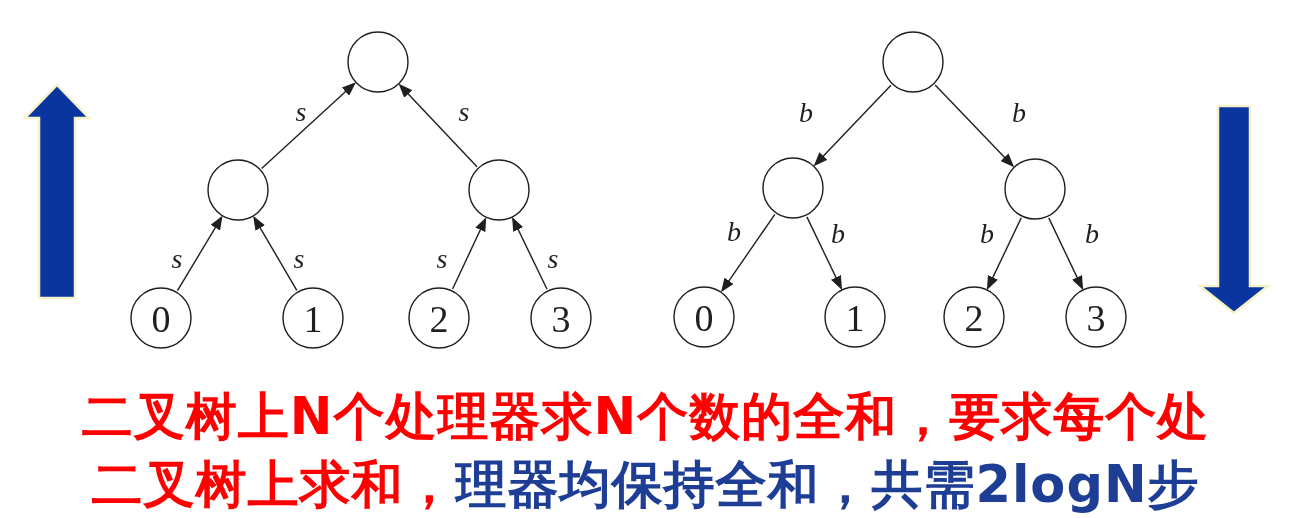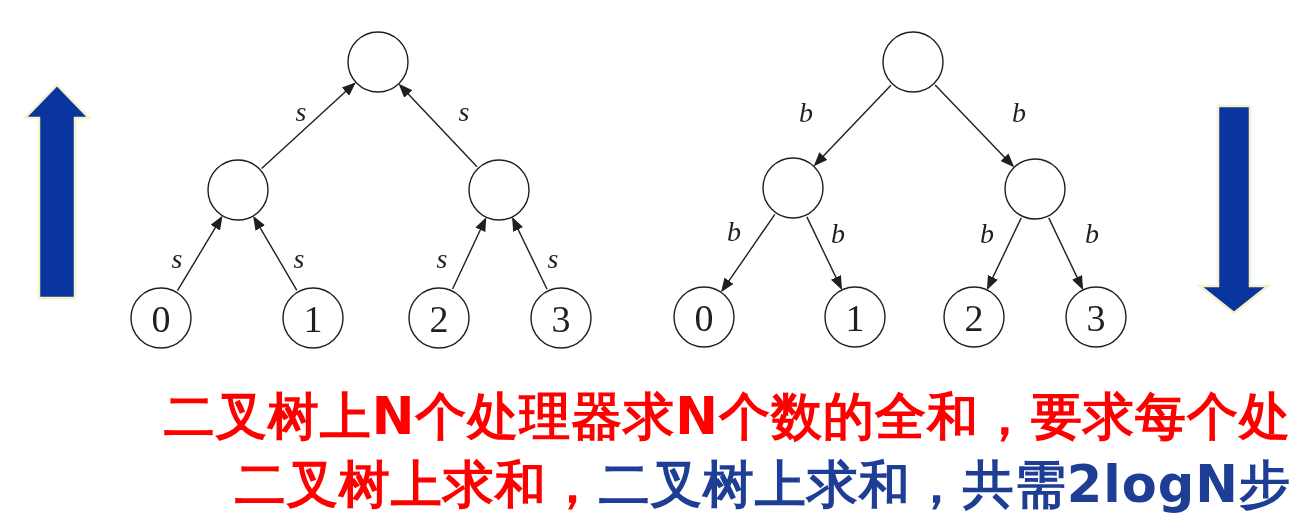--- a/index.html
+++ b/index.html
@@ -31,21 +31,21 @@
     font-family: "Liberation Serif", "DejaVu Serif", serif;
     font-size: 38px;
     fill: #1f1f1f;
     text-anchor: middle;
   }
   .big-arrow { stroke-width: 2.5; stroke-linejoin: miter; }
   .caption {
     position: absolute;
     top: 383px; left: 0;
     width: 1291px;
-    text-align: right;
+    text-align: center;
     font-size: 51px;
     line-height: 68px;
     font-weight: bold;
     letter-spacing: 1px;
     font-family: "DejaVu Sans", sans-serif;
     white-space: nowrap;
   }
   .cap-red  { color: var(--red-text, #FF0000); }
   .cap-blue { color: var(--blue-text, #1E3E96); }
 </style>
@@ -109,16 +109,16 @@
         <text x="855" y="317" dy="0.36em" class="node-label">1</text>
         <circle cx="974" cy="317" r="30" class="node-circle"></circle>
         <text x="974" y="317" dy="0.36em" class="node-label">2</text>
         <circle cx="1096" cy="317" r="30" class="node-circle"></circle>
         <text x="1096" y="317" dy="0.36em" class="node-label">3</text>
       </g>
   </svg>
 
   <div class="caption">
     <div class="cap-line"><span class="cap-red">二叉树上N个处理器求N个数的全和，要求每个处</span></div>
-    <div class="cap-line"><span class="cap-red">二叉树上求和，</span><span class="cap-blue">二叉树上求和，共需2logN步</span></div>
+    <div class="cap-line"><span class="cap-red">二叉树上求和，</span><span class="cap-blue">理器均保持全和，共需2logN步</span></div>
   </div>
 
 </div>
 
 </body></html>

